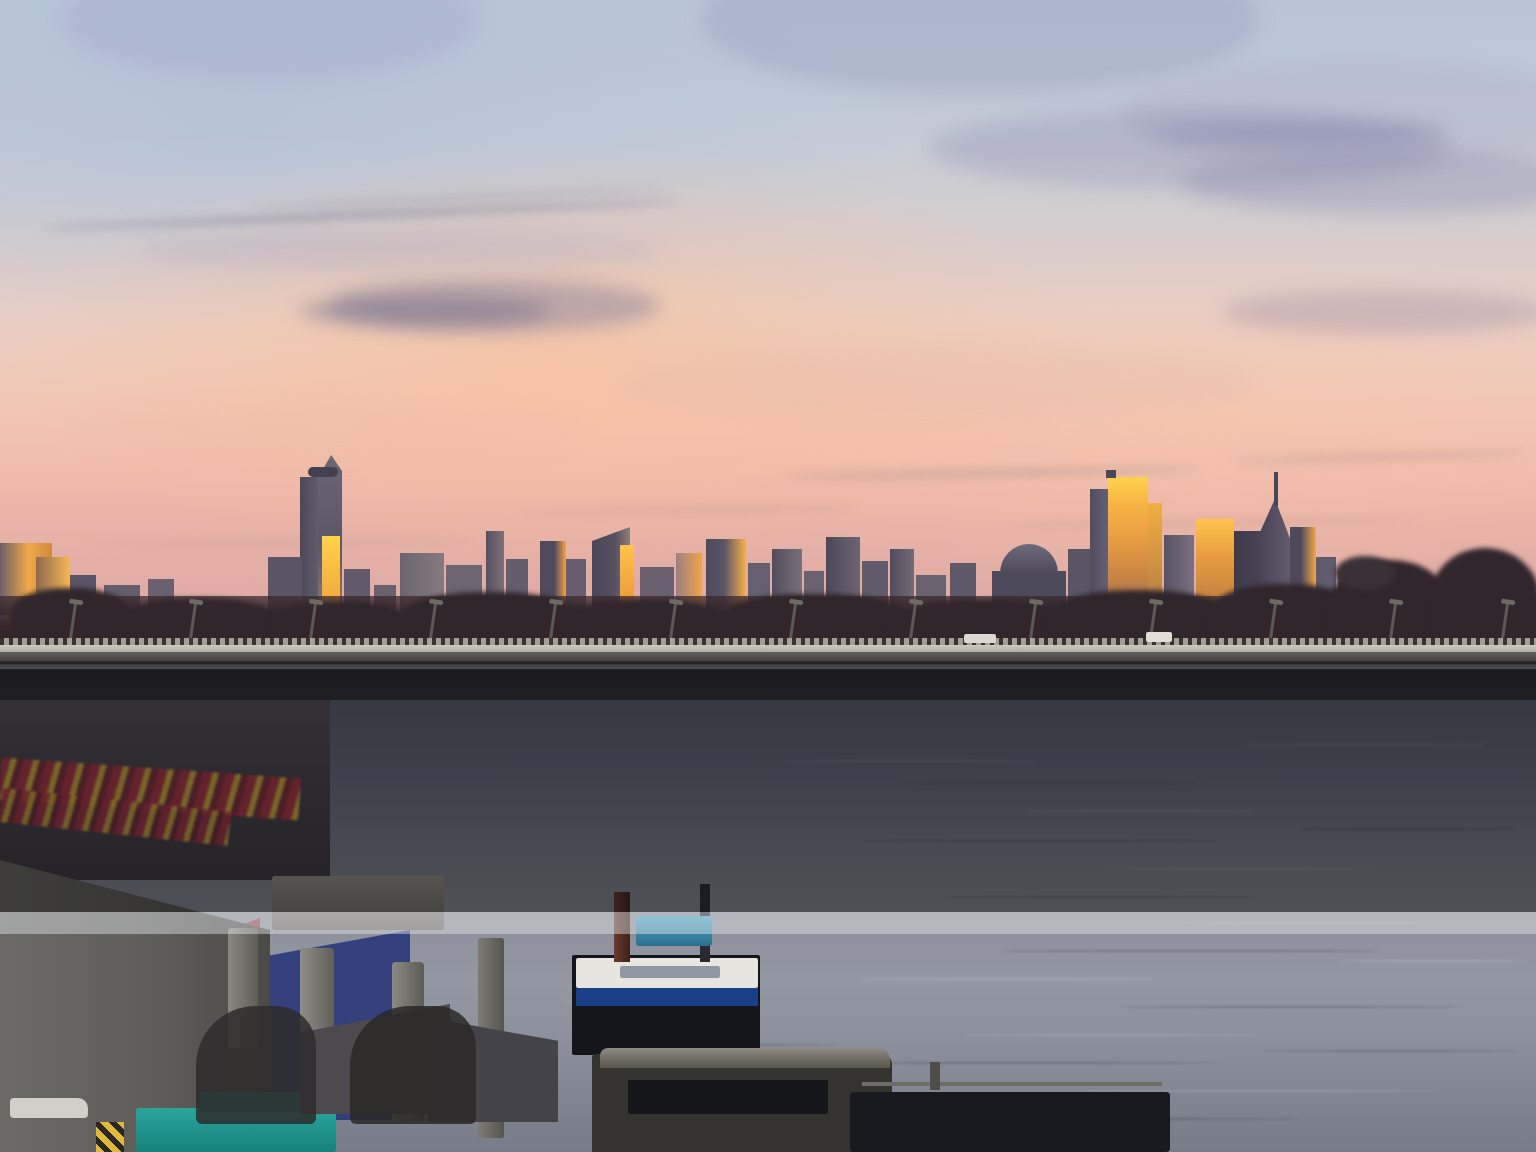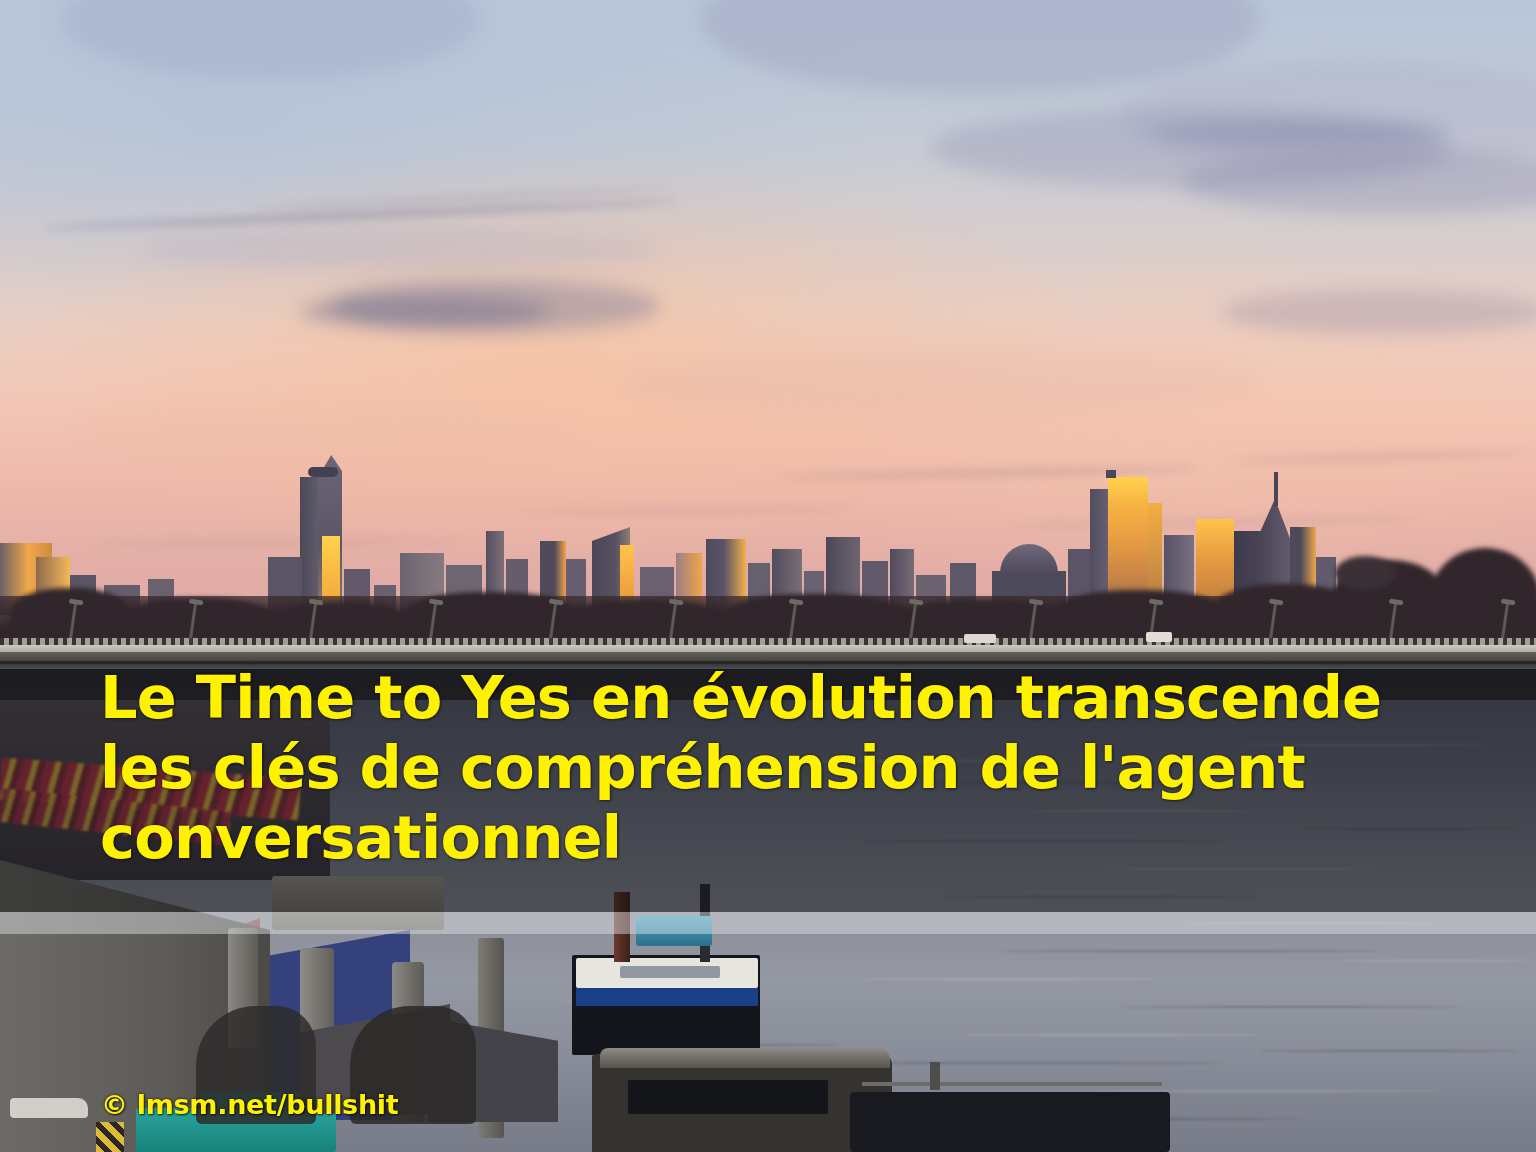--- a/index.html
+++ b/index.html
@@ -406,17 +406,15 @@
     <div style="position:absolute;left:350px;top:1006px;width:126px;height:118px;background:#2a2827;border-radius:60px 40px 6px 6px;opacity:.85;"></div>
 
     <div style="position:absolute;left:10px;top:1098px;width:78px;height:20px;background:#d2cfc9;border-radius:4px 10px 4px 4px;"></div>
     <div style="position:absolute;left:96px;top:1122px;width:28px;height:30px;
                 background:repeating-linear-gradient(45deg,#e0b93a 0 6px,#2a2724 6px 12px);"></div>
   </div>
 
   <div class="band-dark"></div>
   <div class="band-light"></div>
 
-  <div class="headline">Le Time to Yes en évolution transcende les clés de compréhension de l'agent conversationnel</div>
-
-  <div class="credit">© lmsm.net/bullshit</div>
+
 
 </div>
 
 </body></html>

